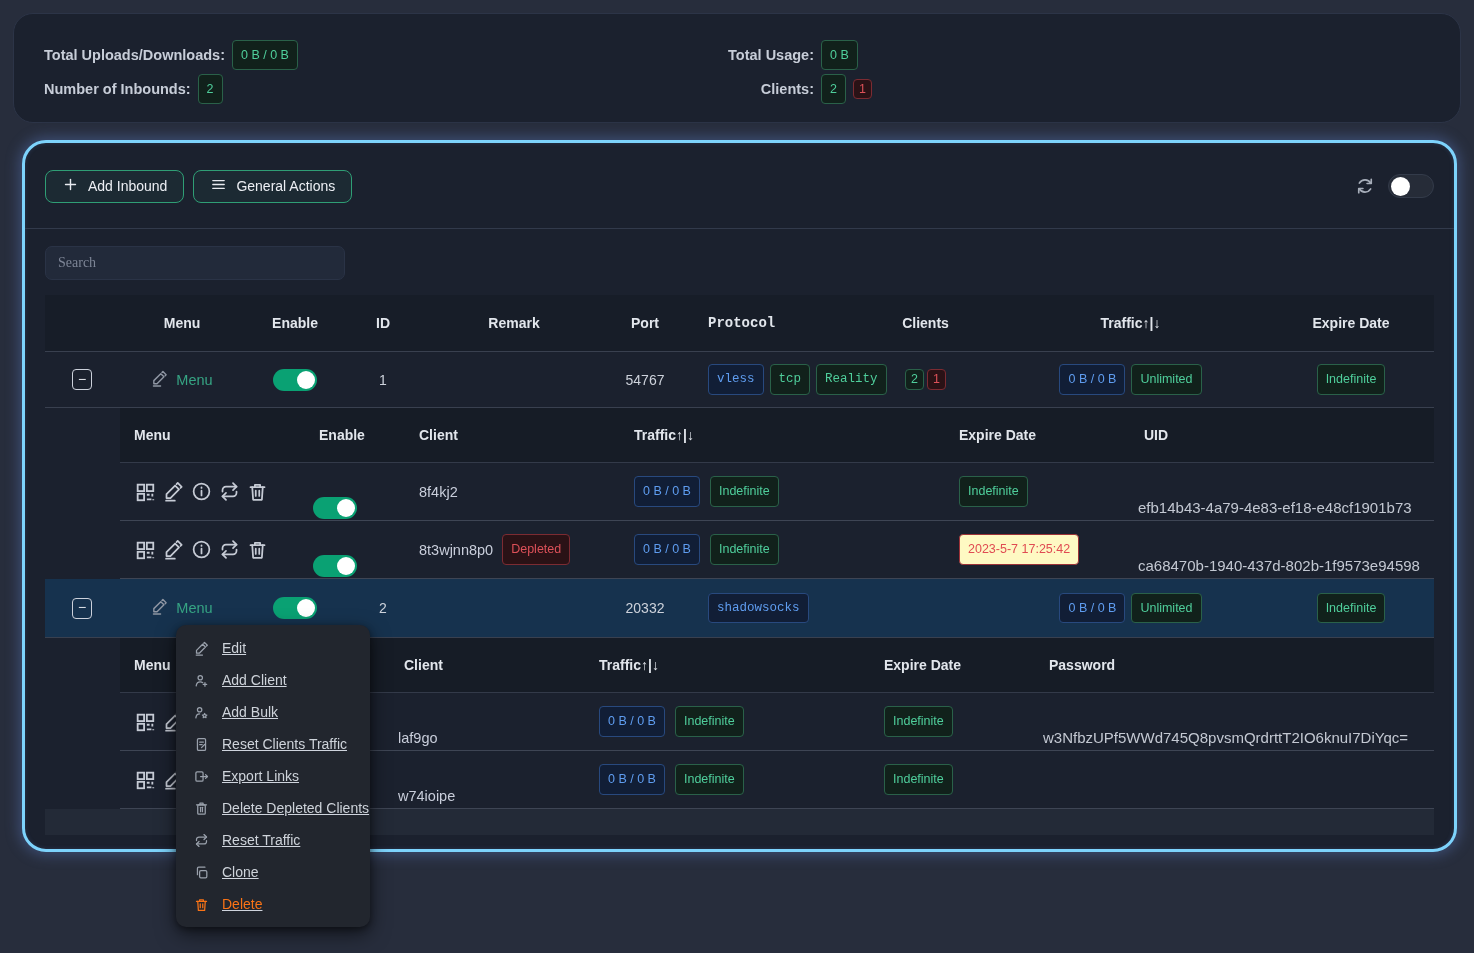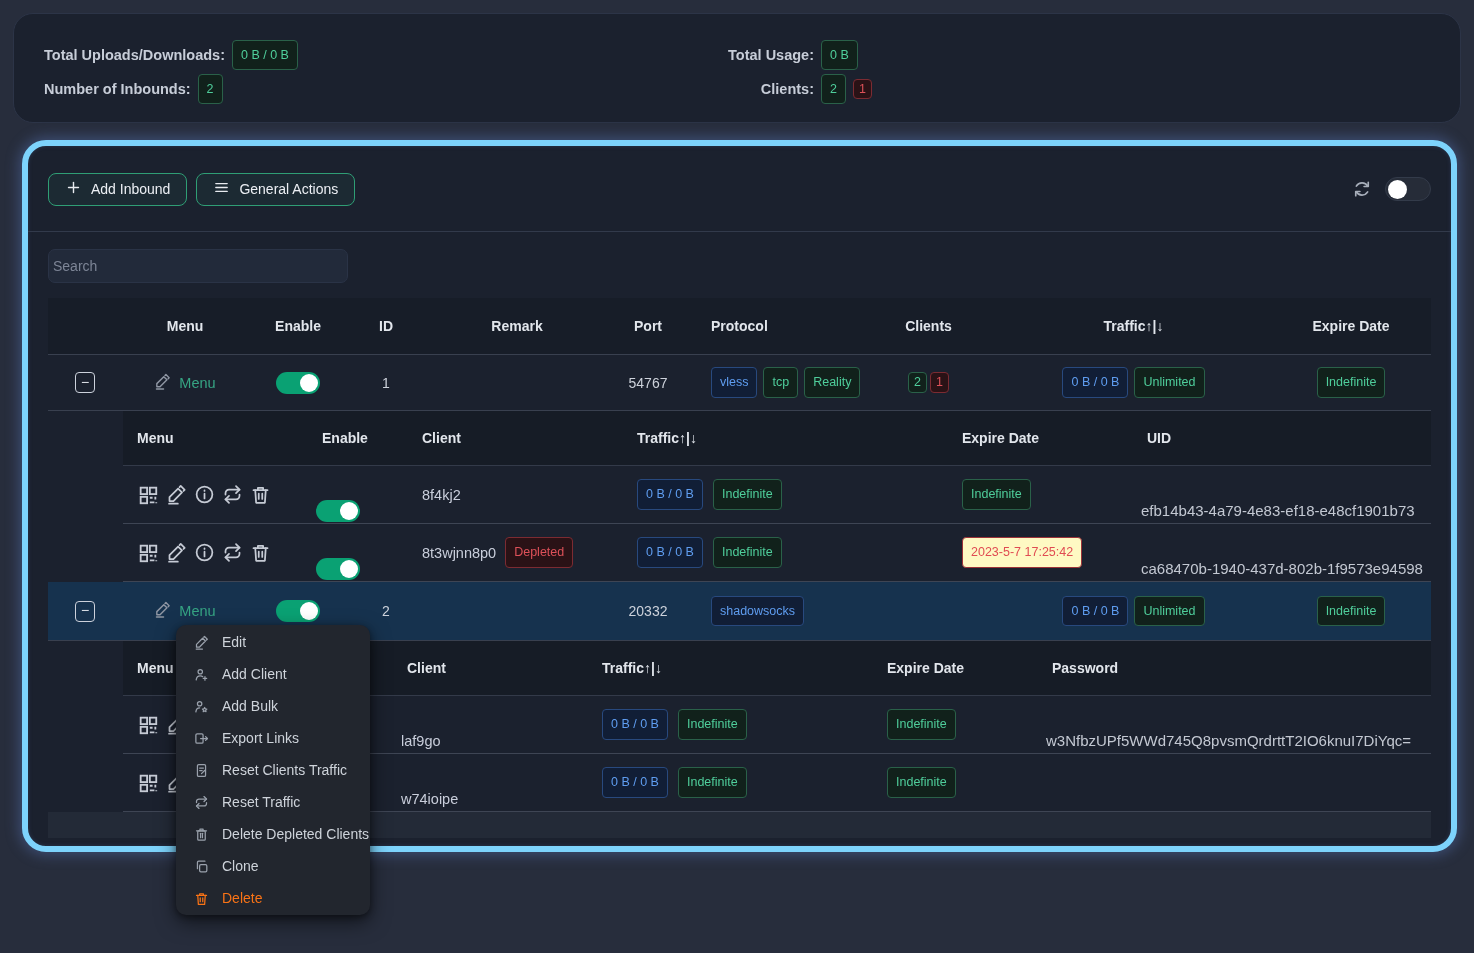--- a/index.html
+++ b/index.html
@@ -33,21 +33,21 @@
   }
   .tag.green { color:#4fce9b; border-color:#2a6149; background:#11211b; }
   .tag.blue  { color:#5f9df0; border-color:#28497e; background:#111e36; }
   .tag.red   { color:#dd5159; border-color:#7c2b32; background:#2a1216; }
   .tag.red-date { color:#e04b52; border-color:#9c3238; background:#fef9c3; }
   .tag.sm { padding:1px 5px; }
 
   
   .main-panel {
     position:absolute; left:22px; top:140px; width:1435px; height:712px;
-    border:6px solid #7dd3fc;
+    border:3px solid #7dd3fc;
     box-shadow:0 0 14px 3px rgba(88,118,184,0.45), inset 0 0 4px rgba(88,118,184,0.25);
     border-radius:24px; padding:26px 20px 0;
   }
   .toolbar { display:flex; align-items:center; height:34px; }
   .btn {
     display:inline-flex; align-items:center; gap:9px;
     height:33px; padding:0 16px; margin-right:9px;
     background:rgba(47,158,117,0.08);
     border:1px solid #2f9e75; border-radius:8px;
     color:#eceff4; font-size:14px; font-family:inherit; cursor:pointer;
@@ -60,33 +60,33 @@
   .switch .knob { position:absolute; top:2px; width:18px; height:18px; border-radius:50%; background:#fff; }
   .switch.on .knob { right:2px; }
   .switch.off { background:#262c38; border:1px solid #333b4a; width:46px; height:24px; }
   .switch.off .knob { left:2px; top:2px; width:19px; height:19px; }
 
   .toolbar-divider { margin:25px -20px 0; border-top:1px solid #323a4b; }
 
   .search-input {
     margin-top:17px; width:300px; height:34px; display:block;
     background:#222a3a; border:1px solid #2a3346; border-radius:7px;
-    color:#cfd4dd; font-size:14px; font-family:Liberation Sans, sans-serif; padding:0 4px; outline:none;
+    color:#cfd4dd; font-size:14px; font-family:Liberation Serif, serif; padding:0 12px; outline:none;
   }
   .search-input::placeholder { color:#7d8596; }
 
   
   .table { margin-top:15px; }
   .main-grid { display:grid; grid-template-columns:74px 126px 100px 76px 186px 76px 175px 135px 275px 1fr; align-items:center; }
   .t-head { height:57px; background:#171d28; border-bottom:1px solid #39404f; font-weight:700; font-size:14px; color:#e2e6ec; }
   .t-row  { height:56px; border-bottom:1px solid #39404f; font-size:14px; color:#cdd2db; }
   .t-row.highlighted { background:#16324e; height:59px; }
   .cell { display:flex; align-items:center; min-width:0; }
   .c-center { justify-content:center; }
-  .c-left24 { padding-left:25px; }
+  .c-left24 { padding-left:25px;font-family:Liberation Mono, monospace; }
   .tags { gap:6px; }
   .tags.tight { gap:3px; }
 
   .collapse-btn {
     width:20px; height:21px; border:1px solid #ccd1db; border-radius:4px;
     background:transparent; color:#dfe3ea; font-size:14px; line-height:1;
     display:inline-flex; align-items:center; justify-content:center; cursor:pointer; padding-bottom:2px;
   }
   .menu-link { display:inline-flex; align-items:center; gap:8px; color:#36a483; font-size:14.5px; cursor:pointer; }
   .menu-link svg { color:#8f96a3; }
@@ -103,22 +103,23 @@
   .icon-strip { display:flex; align-items:center; gap:7px; color:#c6cbd5; }
   .icon-btn { display:inline-flex; cursor:pointer; color:#c6cbd5; background:none; border:none; padding:0; }
   .client-name { display:flex; align-items:center; gap:9px;text-align:right; }
   .mono-val { font-size:15px; color:#c3c8d2; }
 
   .table-footer { height:26px; background:#232a37; border-top:0px; }
 
   
   .context-menu {
     position:absolute; left:176px; top:625px; width:194px; z-index:50;
-    background:#22262e; border-radius:10px; padding:1px 0;
+    background:#22262e; border-radius:10px; padding:7px 0;
     box-shadow:0 7px 20px rgba(0,0,0,0.55), 0 2px 6px rgba(0,0,0,0.4);
+    text-decoration:underline;
   }
   .cm-item { display:flex; align-items:center; gap:13px; height:32px; padding-left:18px; cursor:pointer; font-size:14px; color:#ced3da; }
   .cm-item .cm-icon { display:inline-flex; color:#9aa1ac; }
   .cm-item.danger, .cm-item.danger .cm-icon { color:#f97316; }
 </style>
 </head>
 <body>
 
 <section class="panel stats-panel">
   <div class="stats-col left">
@@ -559,64 +560,64 @@
           <circle cx="9" cy="7.5" r="3.5"></circle>
           <path d="M3 20.5c.5-4.2 2.9-6.3 6-6.3"></path>
           <path d="M17 13.5l1.1 2.2 2.4.4-1.7 1.7.4 2.4-2.2-1.1-2.2 1.1.4-2.4-1.7-1.7 2.4-.4z"></path>
         </svg>
       </span>
     <span class="cm-label">Add Bulk</span>
   </div>
   <div class="cm-item">
     <span class="cm-icon">
         <svg width="15" height="15" viewBox="0 0 24 24" fill="none" stroke="currentColor" stroke-width="2" stroke-linecap="round" stroke-linejoin="round">
-          <rect x="3" y="4.5" width="11.5" height="15" rx="2"></rect>
-          <line x1="10.5" y1="12" x2="21.5" y2="12"></line>
-          <polyline points="18.5 9 21.5 12 18.5 15"></polyline>
-        </svg>
-      </span>
-    <span class="cm-label">Export Links</span>
-  </div>
-  <div class="cm-item">
-    <span class="cm-icon">
-        <svg width="15" height="15" viewBox="0 0 24 24" fill="none" stroke="currentColor" stroke-width="2" stroke-linecap="round" stroke-linejoin="round">
           <rect x="5.5" y="2.5" width="13" height="19" rx="2"></rect>
           <line x1="9" y1="8" x2="15" y2="8"></line>
           <line x1="9" y1="12" x2="13" y2="12"></line>
           <path d="M12 17l5-5"></path>
         </svg>
       </span>
     <span class="cm-label">Reset Clients Traffic</span>
   </div>
   <div class="cm-item">
     <span class="cm-icon">
         <svg width="15" height="15" viewBox="0 0 24 24" fill="none" stroke="currentColor" stroke-width="2" stroke-linecap="round" stroke-linejoin="round">
-          <polyline points="16 2.5 20 6.5 16 10.5"></polyline>
-          <path d="M4 12v-1.5a4 4 0 0 1 4-4h12"></path>
-          <polyline points="8 21.5 4 17.5 8 13.5"></polyline>
-          <path d="M20 12v1.5a4 4 0 0 1-4 4H4"></path>
-        </svg>
-      </span>
-    <span class="cm-label">Reset Traffic</span>
+          <rect x="3" y="4.5" width="11.5" height="15" rx="2"></rect>
+          <line x1="10.5" y1="12" x2="21.5" y2="12"></line>
+          <polyline points="18.5 9 21.5 12 18.5 15"></polyline>
+        </svg>
+      </span>
+    <span class="cm-label">Export Links</span>
   </div>
   <div class="cm-item">
     <span class="cm-icon">
         <svg width="15" height="15" viewBox="0 0 24 24" fill="none" stroke="currentColor" stroke-width="2" stroke-linecap="round" stroke-linejoin="round">
           <rect x="6" y="6" width="12" height="15" rx="1.5"></rect>
           <polyline points="4 6 20 6"></polyline>
           <path d="M9.5 6V3.5h5V6"></path>
           <line x1="10.5" y1="10" x2="10.5" y2="17"></line>
           <line x1="13.5" y1="10" x2="13.5" y2="17"></line>
         </svg>
       </span>
     <span class="cm-label">Delete Depleted Clients</span>
   </div>
   <div class="cm-item">
     <span class="cm-icon">
         <svg width="15" height="15" viewBox="0 0 24 24" fill="none" stroke="currentColor" stroke-width="2" stroke-linecap="round" stroke-linejoin="round">
+          <polyline points="16 2.5 20 6.5 16 10.5"></polyline>
+          <path d="M4 12v-1.5a4 4 0 0 1 4-4h12"></path>
+          <polyline points="8 21.5 4 17.5 8 13.5"></polyline>
+          <path d="M20 12v1.5a4 4 0 0 1-4 4H4"></path>
+        </svg>
+      </span>
+    <span class="cm-label">Reset Traffic</span>
+  </div>
+  <div class="cm-item">
+    <span class="cm-icon">
+        <svg width="15" height="15" viewBox="0 0 24 24" fill="none" stroke="currentColor" stroke-width="2" stroke-linecap="round" stroke-linejoin="round">
           <rect x="9" y="9" width="11.5" height="11.5" rx="2"></rect>
           <path d="M5.5 15.5v-10a2 2 0 0 1 2-2h10"></path>
         </svg>
       </span>
     <span class="cm-label">Clone</span>
   </div>
   <div class="cm-item danger">
     <span class="cm-icon">
         <svg width="15" height="15" viewBox="0 0 24 24" fill="none" stroke="currentColor" stroke-width="2" stroke-linecap="round" stroke-linejoin="round">
           <polyline points="4 7 20 7"></polyline>

